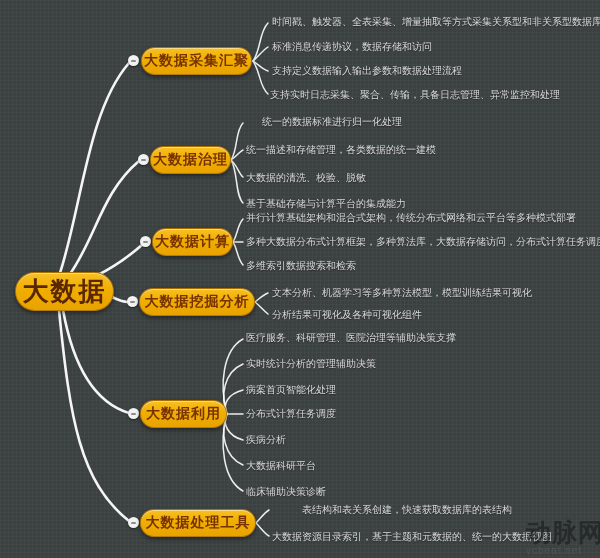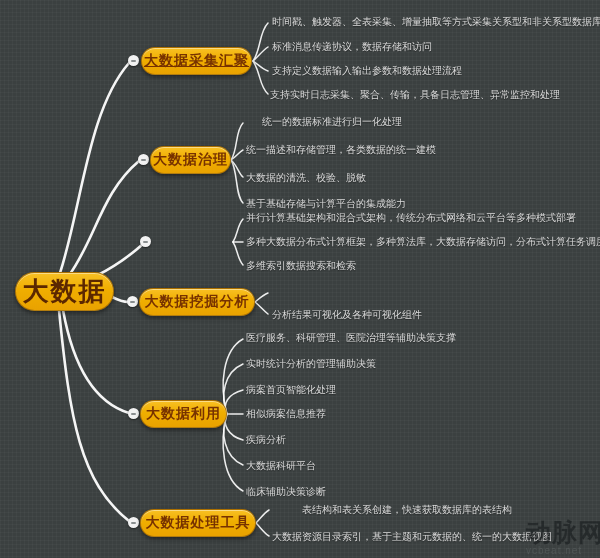--- a/index.html
+++ b/index.html
@@ -96,46 +96,48 @@
   <div class="handle" style="left:127px;top:296px;">
       <span class="minus"></span>
     </div>
   <div class="handle" style="left:128px;top:408px;">
       <span class="minus"></span>
     </div>
   <div class="handle" style="left:128px;top:517px;">
       <span class="minus"></span>
     </div>
 
-  <div class="pill branch" style="left:141px;top:47px;width:111px;text-decoration:underline;">大数据采集汇聚</div>
+  <div class="pill branch" style="left:141px;top:47px;width:111px;">大数据采集汇聚</div>
   <div class="pill branch" style="left:150px;top:146px;width:81px;">大数据治理</div>
+  <div class="pill branch" style="left:152px;top:228px;width:81px;">大数据计算</div>
   <div class="pill branch" style="left:139px;top:288px;width:116px;">大数据挖掘分析</div>
   <div class="pill branch" style="left:140px;top:400px;width:87px;">大数据利用</div>
   <div class="pill branch" style="left:140px;top:509px;width:116px;">大数据处理工具</div>
 
   <div class="leaf" style="left:272px;top:15px;">时间戳、触发器、全表采集、增量抽取等方式采集关系型和非关系型数据库</div>
   <div class="leaf" style="left:272px;top:40px;">标准消息传递协议，数据存储和访问</div>
   <div class="leaf" style="left:272px;top:64px;">支持定义数据输入输出参数和数据处理流程</div>
   <div class="leaf" style="left:270px;top:88px;font-family:Liberation Serif, serif;">支持实时日志采集、聚合、传输，具备日志管理、异常监控和处理</div>
 
   <div class="leaf" style="left:246px;top:115px;margin-left:16px;">统一的数据标准进行归一化处理</div>
   <div class="leaf" style="left:246px;top:143px;">统一描述和存储管理，各类数据的统一建模</div>
   <div class="leaf" style="left:246px;top:171px;">大数据的清洗、校验、脱敏</div>
   <div class="leaf" style="left:246px;top:197px;text-align:center;">基于基础存储与计算平台的集成能力</div>
 
   <div class="leaf" style="left:246px;top:211px;">并行计算基础架构和混合式架构，传统分布式网络和云平台等多种模式部署</div>
   <div class="leaf" style="left:246px;top:235px;">多种大数据分布式计算框架，多种算法库，大数据存储访问，分布式计算任务调度</div>
   <div class="leaf" style="left:246px;top:259px;">多维索引数据搜索和检索</div>
 
+  <div class="leaf" style="left:272px;top:286px;">文本分析、机器学习等多种算法模型，模型训练结果可视化</div>
   <div class="leaf" style="left:272px;top:308px;">分析结果可视化及各种可视化组件</div>
 
   <div class="leaf" style="left:246px;top:331px;">医疗服务、科研管理、医院治理等辅助决策支撑</div>
   <div class="leaf" style="left:246px;top:357px;">实时统计分析的管理辅助决策</div>
   <div class="leaf" style="left:246px;top:383px;">病案首页智能化处理</div>
-  <div class="leaf" style="left:246px;top:407px;">相似病案信息推荐</div>
+  <div class="leaf" style="left:246px;top:407px;">分布式计算任务调度</div>
   <div class="leaf" style="left:246px;top:433px;">疾病分析</div>
   <div class="leaf" style="left:246px;top:459px;">大数据科研平台</div>
   <div class="leaf" style="left:246px;top:485px;">临床辅助决策诊断</div>
 
   <div class="leaf" style="left:272px;top:503px;margin-left:30px;">表结构和表关系创建，快速获取数据库的表结构</div>
   <div class="leaf" style="left:272px;top:530px;">大数据资源目录索引，基于主题和元数据的、统一的大数据视图</div>
 
   <div class="watermark">
     <div class="wm-title">动脉网</div>
     <div class="wm-sub">vcbeat.net</div>

